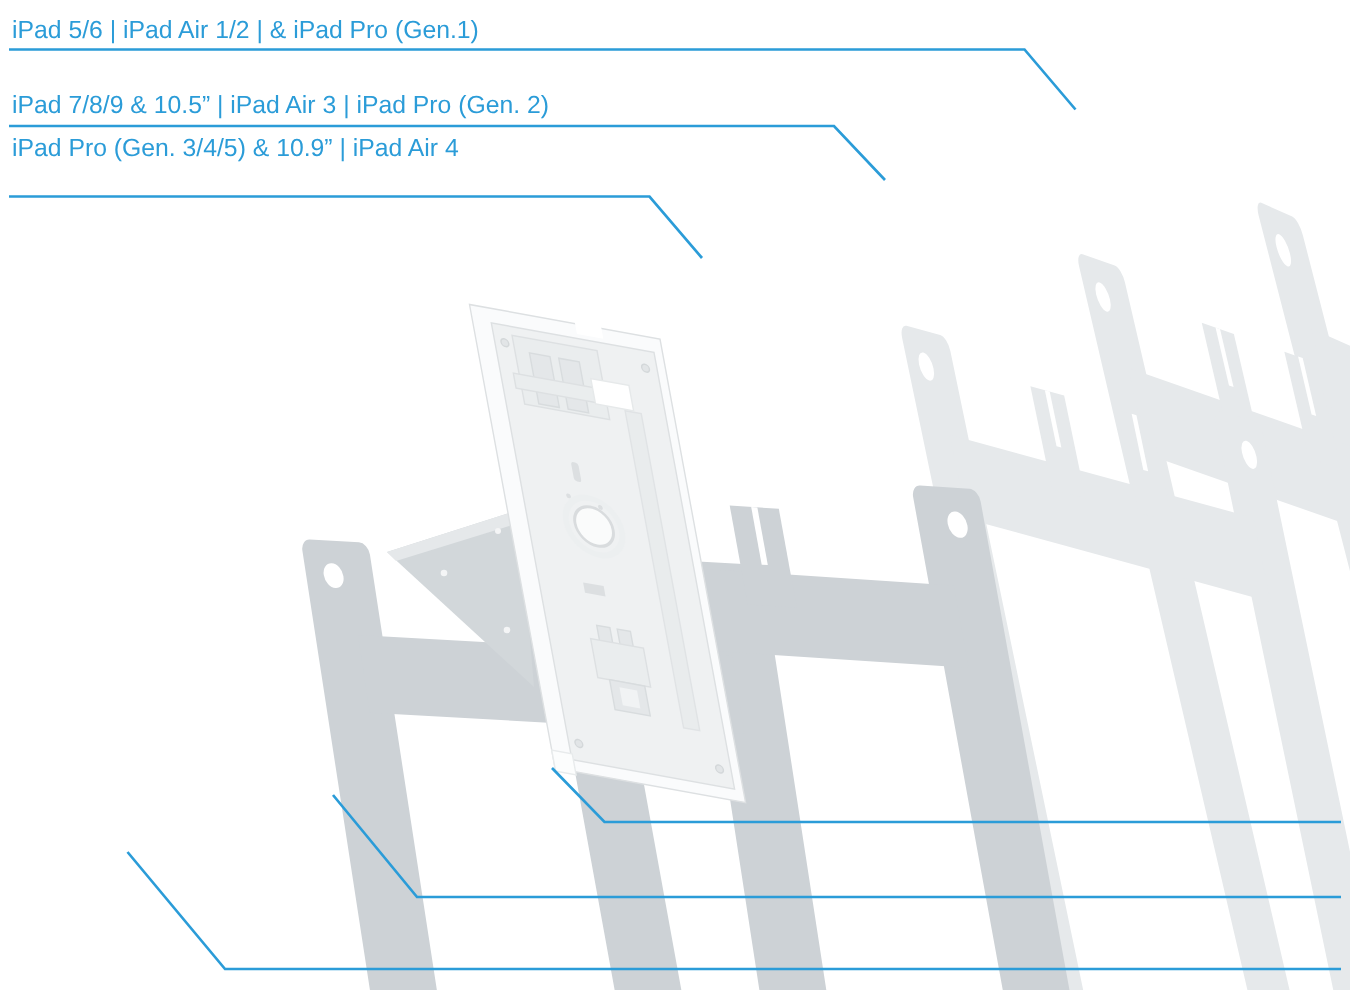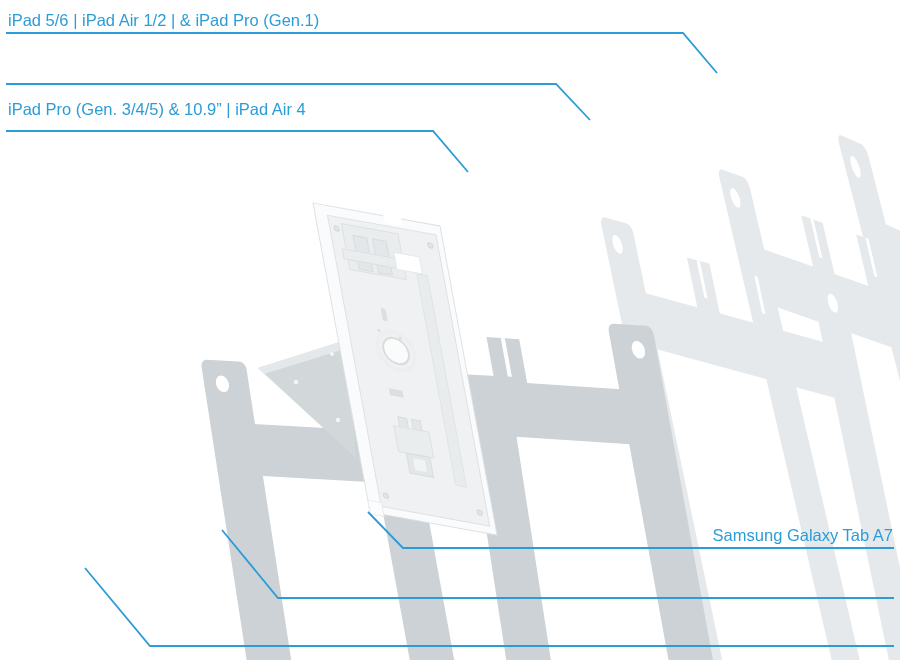--- a/index.html
+++ b/index.html
@@ -133,15 +133,15 @@
 
     <path class="leader" d="M6,33 L683,33 L717,73"></path>
     <path class="leader" d="M6,84 L556,84 L590,120"></path>
     <path class="leader" d="M6,131 L433,131 L468,172"></path>
     <path class="leader" d="M368,512 L403,548 L894,548"></path>
     <path class="leader" d="M222,530 L278,598 L894,598"></path>
     <path class="leader" d="M85,568 L150,646 L894,646"></path>
   </svg>
 
   <div class="label" style="left:8px;top:11px">iPad 5/6 | iPad Air 1/2 | &amp; iPad Pro (Gen.1)</div>
-  <div class="label" style="left:8px;top:100px">iPad Pro (Gen. 3/4/5) &amp; 10.9” | iPad Air 4</div>
-  <div class="label right" style="right:7px;top:526px">Samsung Galaxy Tab A7</div>
+  <div class="label" style="left:8px;top:61px">iPad 7/8/9 &amp; 10.5” | iPad Air 3 | iPad Pro (Gen. 2)</div>
+  <div class="label" style="left:8px;top:90px">iPad Pro (Gen. 3/4/5) &amp; 10.9” | iPad Air 4</div>
 </div>
 
 </body></html>

